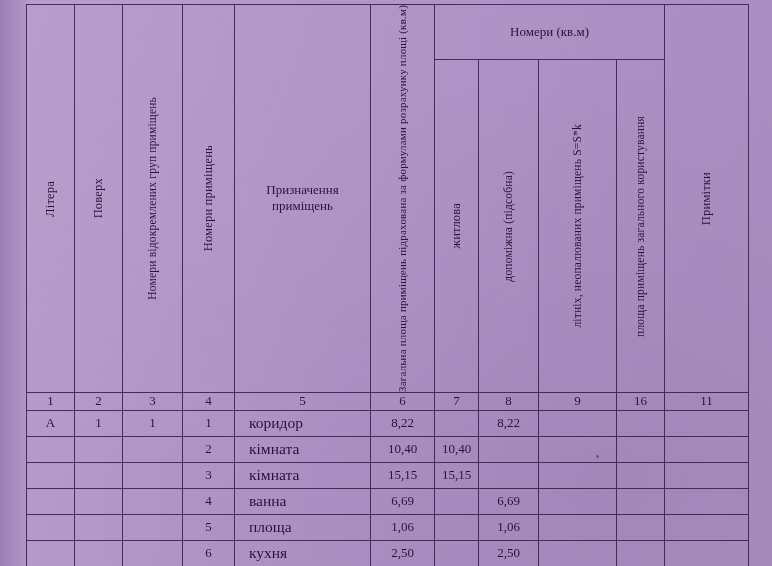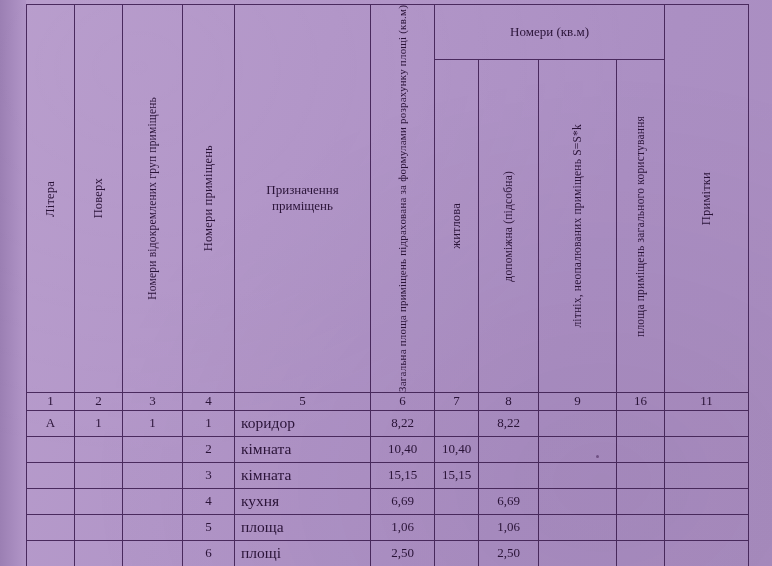--- a/index.html
+++ b/index.html
@@ -98,21 +98,21 @@
     height: 17px;
     font-size: 12px;
   }
   
   .drow td {
     height: 25px;
     font-size: 15px;
   }
   .drow td.name {
     text-align: left;
-    padding-left: 6px;
+    padding-left: 14px;
     font-size: 15.5px;
   }
   .dot {
     position: absolute;
     width: 3px;
     height: 3px;
     border-radius: 50%;
     background: #5c3a70;
     opacity: .7;
   }
@@ -252,21 +252,21 @@
       <td></td>
       <td></td>
       <td></td>
       <td></td>
     </tr>
     <tr class="drow">
       <td></td>
       <td></td>
       <td></td>
       <td>4</td>
-      <td class="name">кухня</td>
+      <td class="name">ванна</td>
       <td>6,69</td>
       <td></td>
       <td>6,69</td>
       <td></td>
       <td></td>
       <td></td>
     </tr>
     <tr class="drow">
       <td></td>
       <td></td>
@@ -278,21 +278,21 @@
       <td>1,06</td>
       <td></td>
       <td></td>
       <td></td>
     </tr>
     <tr class="drow">
       <td></td>
       <td></td>
       <td></td>
       <td>6</td>
-      <td class="name">площі</td>
+      <td class="name">кухня</td>
       <td>2,50</td>
       <td></td>
       <td>2,50</td>
       <td></td>
       <td></td>
       <td></td>
     </tr>
 
     </tbody>
   </table>

